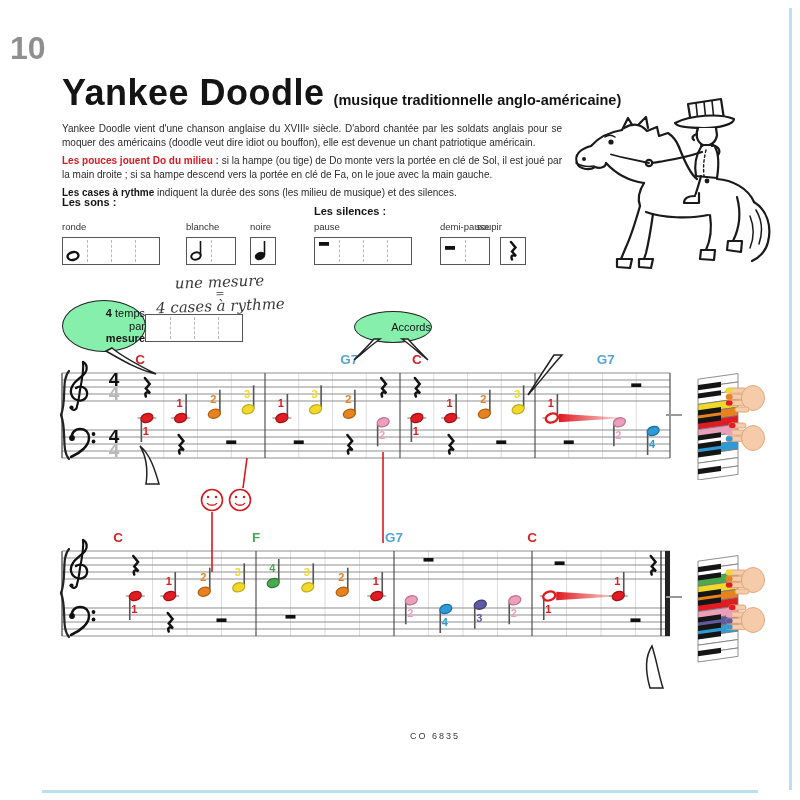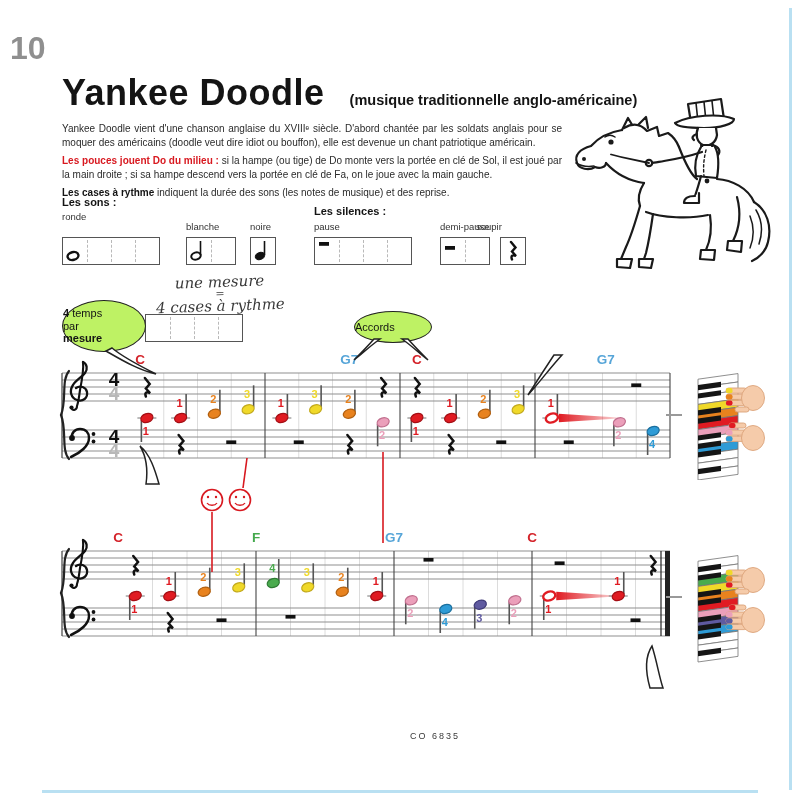--- a/index.html
+++ b/index.html
@@ -2,31 +2,31 @@
 <html><head>
 <meta charset="utf-8">
 <style>
   html,body{margin:0;padding:0;}
   #page{position:relative;width:800px;height:800px;background:#fff;overflow:hidden;
         font-family:"Liberation Sans",sans-serif;color:#222;}
   .abs{position:absolute;}
   #page-number{left:10px;top:30px;font-size:32px;font-weight:bold;color:#8f8f8f;}
   #title-row{left:62px;top:72px;white-space:nowrap;}
   #title-main{font-size:36px;font-weight:bold;color:#141414;letter-spacing:.5px;}
-  #title-sub{font-size:14.5px;font-weight:bold;margin-left:25px;color:#141414;}
+  #title-sub{font-size:14.5px;font-weight:bold;margin-left:9px;color:#141414;}
   .para{left:62px;width:500px;font-size:10px;line-height:13.5px;text-align:justify;color:#2b2b2b;}
   .lead-red{color:#d81920;font-weight:bold;}
   .lead-bold{font-weight:bold;color:#141414;}
   .sec-head{font-size:11px;font-weight:bold;color:#141414;}
   .cell-label{font-size:9.5px;color:#333;}
   .rbox{position:absolute;height:26px;border:1.3px solid #555;background:#fff;}
   .rbox .sep{position:absolute;top:2px;bottom:2px;width:0;border-left:1px dashed #b9b9b9;}
   .hand{font-family:"DejaVu Serif",serif;font-style:italic;color:#3a3a3a;transform:rotate(-2deg);}
-  .bubble{position:absolute;background:#bef264;border:1.6px solid #222;border-radius:50%;
-          display:flex;flex-direction:column;align-items:flex-start;justify-content:center;
+  .bubble{position:absolute;background:#86efac;border:1.6px solid #222;border-radius:50%;
+          display:flex;flex-direction:column;align-items:flex-end;justify-content:center;
           text-align:center;font-size:11px;line-height:1.18;color:#141414;z-index:6;}
   .bubble b{font-weight:bold;}
   .tail{position:absolute;z-index:7;}
   .edge{position:absolute;background:#b9e0f2;}
   svg text{font-family:"Liberation Sans",sans-serif;}
   #plate{left:340px;top:731px;width:120px;text-align:right;font-size:9px;letter-spacing:2px;color:#3a3a3a;}
 </style>
 </head>
 <body>
 
@@ -38,27 +38,27 @@
     <span id="title-main">Yankee Doodle</span><span id="title-sub">(musique traditionnelle anglo-américaine)</span>
   </div>
 
   <div class="abs para" style="top:122px">
     <span>Yankee Doodle vient d'une chanson anglaise du XVIIIᵉ siècle. D'abord chantée par les soldats anglais pour se moquer des américains (doodle veut dire idiot ou bouffon), elle est devenue un chant patriotique américain.</span>
   </div>
   <div class="abs para" style="top:154px">
     <span class="lead-red">Les pouces jouent Do du milieu :</span><span> si la hampe (ou tige) de Do monte vers la portée en clé de Sol, il est joué par la main droite ; si sa hampe descend vers la portée en clé de Fa, on le joue avec la main gauche.</span>
   </div>
   <div class="abs para" style="top:186px">
-    <span class="lead-bold">Les cases à rythme</span><span> indiquent la durée des sons (les notes de musique) et des reprise.</span>
+    <span class="lead-bold">Les cases à rythme</span><span> indiquent la durée des sons (les milieu de musique) et des silences.</span>
   </div>
 
   <div class="abs sec-head" style="left:62px;top:196px">Les sons :</div>
   <div class="abs sec-head" style="left:314px;top:205px">Les silences :</div>
   <div id="sons-area">
-      <div class="abs cell-label" style="left: 62px; top: 211px;">ronde</div>
+      <div class="abs cell-label" style="left: 62px; top: 221px;">ronde</div>
       <div class="rbox" style="left: 62px; top: 237px; width: 96px;">
         <div class="sep" style="left: 24px;"></div>
         <div class="sep" style="left: 48px;"></div>
         <div class="sep" style="left: 72px;"></div>
         <svg width="24" height="26" style="position: absolute; left: 0px; top: 0px;">
           <ellipse cx="10" cy="18" rx="5.5" ry="3.9" fill="#fff" stroke="#111" stroke-width="2.4" transform="rotate(-14 10 18)"></ellipse>
         </svg>
       </div>
       <div class="abs cell-label" style="left: 186px; top: 221px;">blanche</div>
       <div class="rbox" style="left: 186px; top: 237px; width: 48px;">

